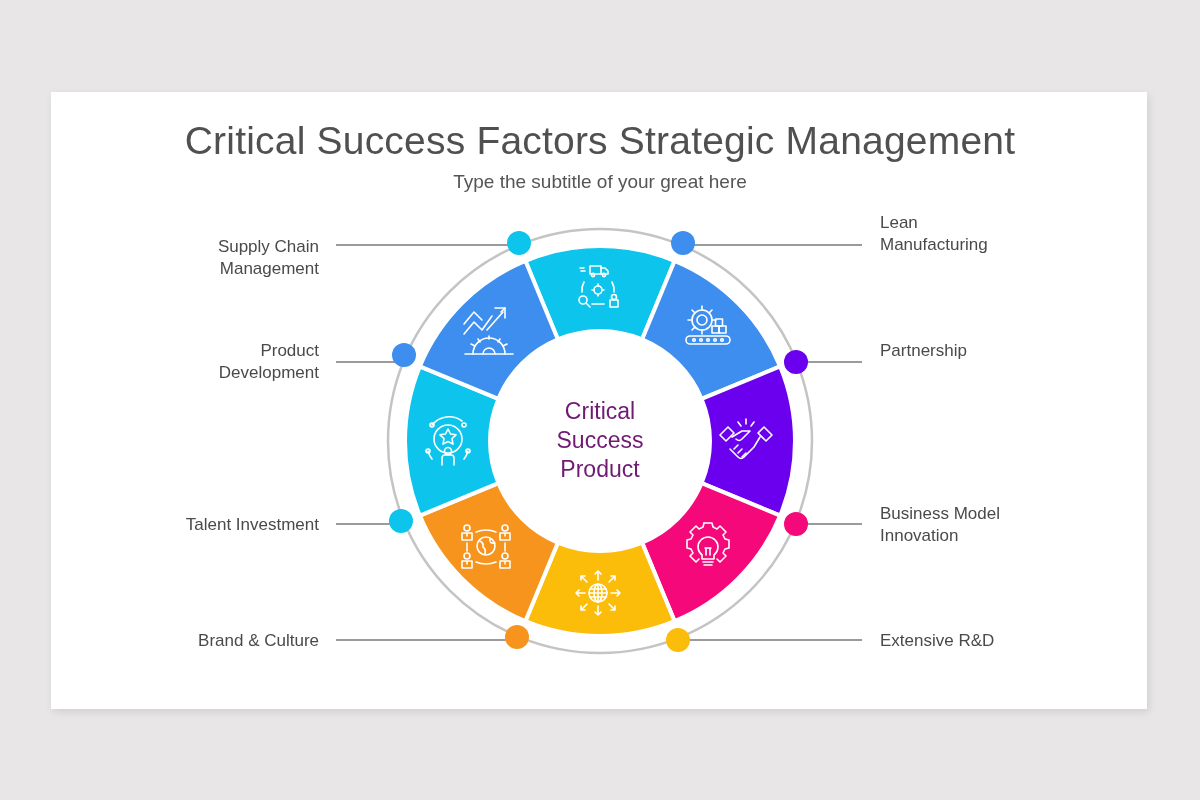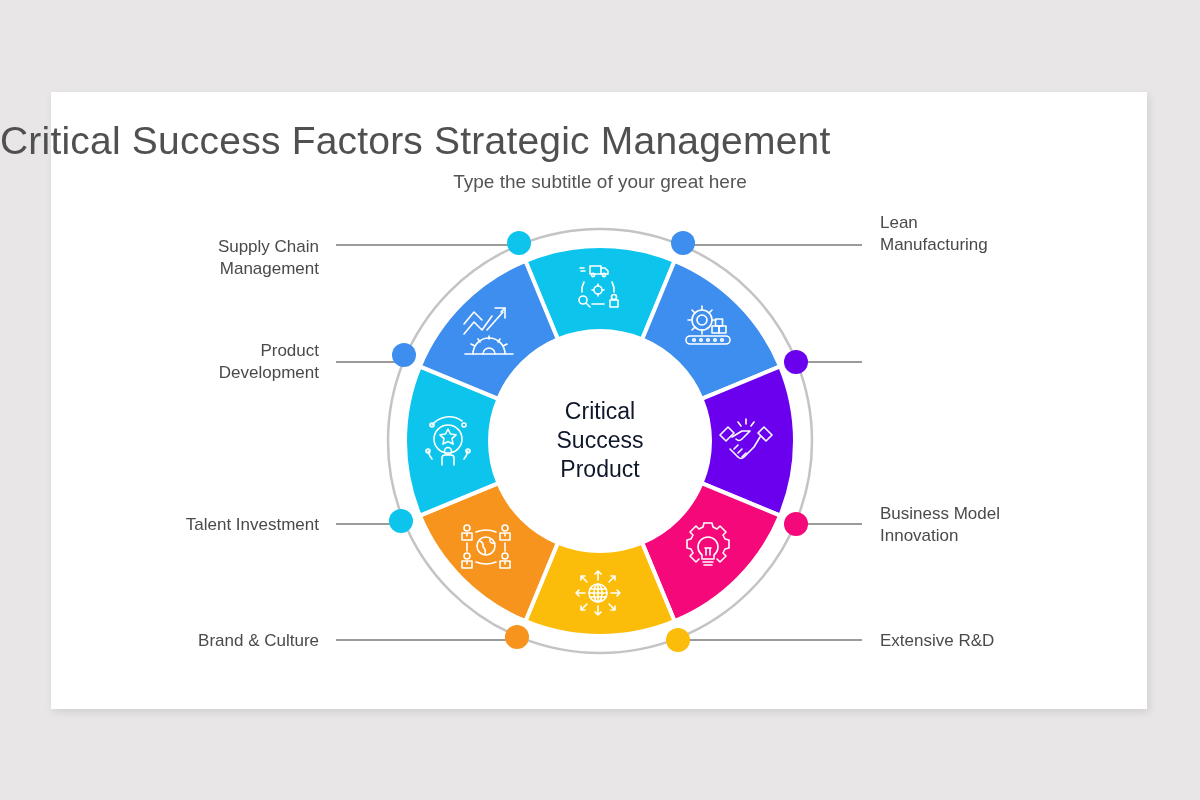--- a/index.html
+++ b/index.html
@@ -7,36 +7,36 @@
     width: 1200px; height: 800px; background: #E8E6E7;
     position: relative; overflow: hidden;
     font-family: "Liberation Sans", "DejaVu Sans", sans-serif;
   }
   .card {
     position: absolute; left: 51px; top: 92px; width: 1096px; height: 617px;
     background: #ffffff;
     box-shadow: 2px 3px 8px rgba(0,0,0,0.10);
   }
   .title {
-    position: absolute; left: 0; top: 118px; width: 1200px; text-align: left;
+    position: absolute; left: 0; top: 118px; width: 1200px; text-align: center;
     font-size: 39px; color: #505050; letter-spacing: 0.2px; line-height: 46px;
   }
   .subtitle {
     position: absolute; left: 0; top: 173px; width: 1200px; text-align: center;
     font-size: 19px; color: #555; line-height: 18px;
   }
   svg.diagram { position: absolute; left: 0; top: 0; }
   .label {
     position: absolute; font-size: 17px; line-height: 22px; color: #4a4a4a;
   }
   .label.left { text-align: right; width: 200px; }
   .label.right { text-align: left; width: 220px; }
   .center-text {
     position: absolute; left: 500px; top: 397px; width: 200px; text-align: center;
-    font-size: 23px; line-height: 29px; color: #0f172a;
+    font-size: 23px; line-height: 29px; color: #701a75;
   }
 </style>
 </head>
 <body>
 
 <div class="card"></div>
 
 <div class="title">Critical Success Factors Strategic Management</div>
 <div class="subtitle">Type the subtitle of your great here</div>
 
@@ -221,20 +221,21 @@
 </div>
 <div class="label left" style="left:119px; top:630px;">
   <div>Brand &amp; Culture</div>
 </div>
 
 <div class="label right" style="left:880px; top:212px;">
   <div>Lean</div>
   <div>Manufacturing</div>
 </div>
 <div class="label right" style="left:880px; top:340px;">
+  <div>Partnership</div>
 </div>
 <div class="label right" style="left:880px; top:503px;">
   <div>Business Model</div>
   <div>Innovation</div>
 </div>
 <div class="label right" style="left:880px; top:630px;">
   <div>Extensive R&amp;D</div>
 </div>
 
 </body></html>

